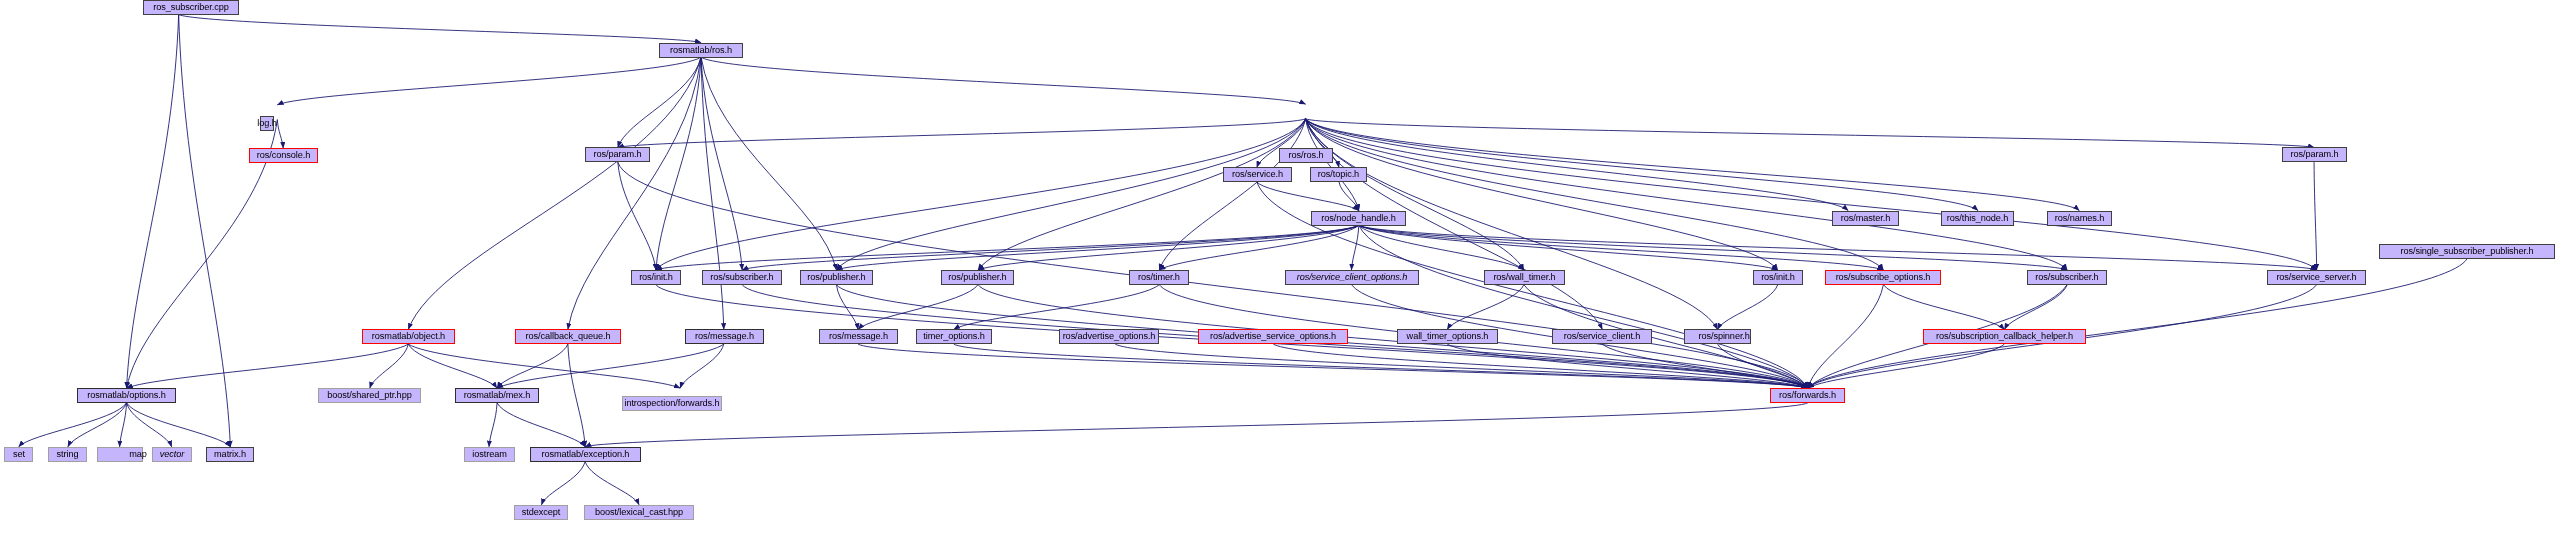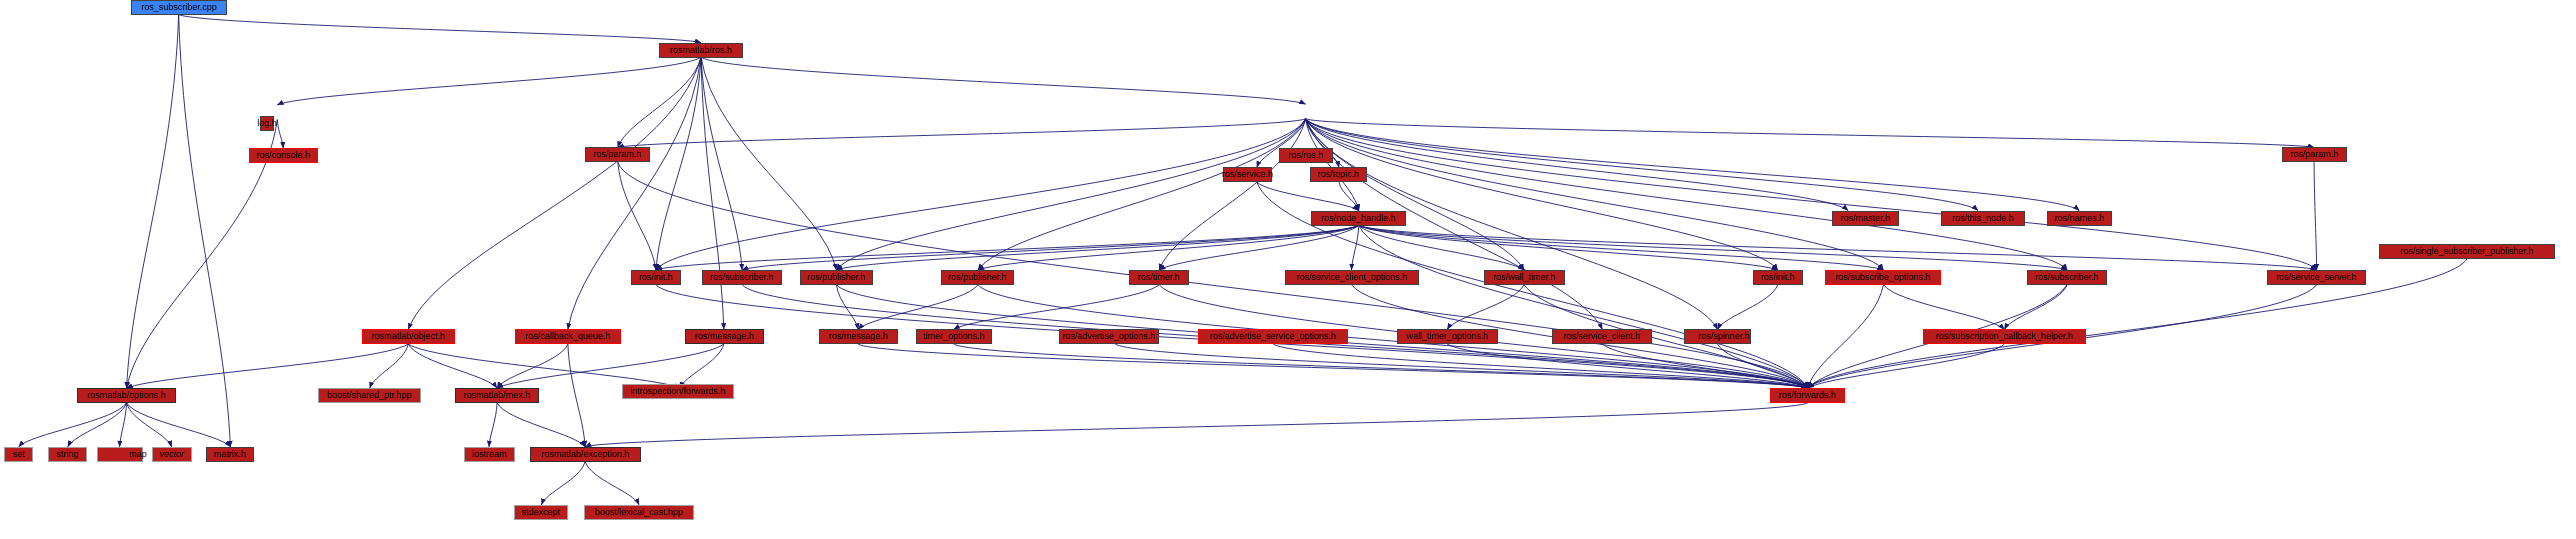--- a/index.html
+++ b/index.html
@@ -34,29 +34,30 @@
   .node {
     position: absolute;
     box-sizing: border-box;
     display: flex;
     align-items: center;
     justify-content: center;
     white-space: nowrap;
     font-size: 9.2px;
     line-height: 1;
     color: #000000;
-    background: #b91c1c;
+    background: #c4b5fd;
     border: 0.7px solid #404040;
     height: 14.7px;
     padding: 0 3.7px;
     letter-spacing: -0.1px;
   }
   .node.root {
-    background: #3b82f6;
+    background: #c4b5fd;
     border: 0.7px solid #404040;
+    margin-left: 12px;
   }
   .node.red {
     border: 0.7px solid #ff0000;
   }
   .node.grey-border {
     border: 0.7px solid #a0a0a0;
   }
   .node.thick {
     border-width: 0.7px;
     border-color: #2e2e2e;
@@ -170,54 +171,54 @@
         <path d="M797.5,629 C805.438,653.78 863.062,670.3 871,688" marker-end="url(#arrow)"></path>
       </g>
   </svg>
   <div id="node-layer">
       <div class="node root" style="left: 131px; top: 0px; width: 96px;">ros_subscriber.cpp</div>
       <div class="node" style="left: 659px; top: 43px; width: 84px;">rosmatlab/ros.h</div>
       <div class="node" style="left: 260px; top: 116px; width: 14px;">log.h</div>
       <div class="node red" style="left: 249px; top: 148px; width: 69px;">ros/console.h</div>
       <div class="node" style="left: 1279px; top: 104px; width: 54px; margin-top: 44px;">ros/ros.h</div>
       <div class="node" style="left: 585px; top: 147px; width: 65px;">ros/param.h</div>
-      <div class="node" style="left: 1223px; top: 167px; width: 49px;">ros/service.h</div>
+      <div class="node" style="left: 1223px; top: 167px; width: 69px;">ros/service.h</div>
       <div class="node" style="left: 1310px; top: 167px; width: 57px;">ros/topic.h</div>
       <div class="node" style="left: 2282px; top: 147px; width: 65px;">ros/param.h</div>
       <div class="node" style="left: 1311px; top: 211px; width: 95px;">ros/node_handle.h</div>
       <div class="node" style="left: 1814px; top: 211px; width: 67px; margin-left: 18px;">ros/master.h</div>
-      <div class="node" style="left: 1941px; top: 211px; width: 84px;">ros/this_node.h</div>
+      <div class="node" style="left: 1941px; top: 211px; width: 73px;">ros/this_node.h</div>
       <div class="node" style="left: 2047px; top: 211px; width: 65px;">ros/names.h</div>
       <div class="node" style="left: 2379px; top: 244px; width: 176px;">ros/single_subscriber_publisher.h</div>
       <div class="node" style="left: 631px; top: 270px; width: 50px;">ros/init.h</div>
       <div class="node" style="left: 702px; top: 270px; width: 80px;">ros/subscriber.h</div>
       <div class="node" style="left: 800px; top: 270px; width: 73px;">ros/publisher.h</div>
       <div class="node" style="left: 941px; top: 270px; width: 73px;">ros/publisher.h</div>
       <div class="node" style="left: 1129px; top: 270px; width: 60px;">ros/timer.h</div>
-      <div class="node" style="left: 1285px; top: 270px; width: 134px;">ros/service_client_options.h</div>
+      <div class="node" style="left: 1285px; top: 270px; width: 134px; font-style: italic;">ros/service_client_options.h</div>
       <div class="node" style="left: 1484px; top: 270px; width: 81px;">ros/wall_timer.h</div>
       <div class="node" style="left: 1753px; top: 270px; width: 50px;">ros/init.h</div>
       <div class="node red" style="left: 1825px; top: 270px; width: 116px;">ros/subscribe_options.h</div>
       <div class="node" style="left: 2027px; top: 270px; width: 80px;">ros/subscriber.h</div>
       <div class="node" style="left: 2267px; top: 270px; width: 99px;">ros/service_server.h</div>
       <div class="node red" style="left: 362px; top: 329px; width: 93px;">rosmatlab/object.h</div>
       <div class="node red" style="left: 515px; top: 329px; width: 106px;">ros/callback_queue.h</div>
       <div class="node thick" style="left: 685px; top: 329px; width: 79px;">ros/message.h</div>
       <div class="node" style="left: 819px; top: 329px; width: 79px;">ros/message.h</div>
       <div class="node" style="left: 916px; top: 329px; width: 76px;">timer_options.h</div>
       <div class="node" style="left: 1059px; top: 329px; width: 100px;">ros/advertise_options.h</div>
       <div class="node red" style="left: 1198px; top: 329px; width: 150px;">ros/advertise_service_options.h</div>
       <div class="node" style="left: 1397px; top: 329px; width: 101px;">wall_timer_options.h</div>
       <div class="node" style="left: 1552px; top: 329px; width: 100px;">ros/service_client.h</div>
       <div class="node" style="left: 1684px; top: 329px; width: 67px; padding-left: 17px;">ros/spinner.h</div>
       <div class="node red" style="left: 1923px; top: 329px; width: 163px;">ros/subscription_callback_helper.h</div>
       <div class="node thick" style="left: 77px; top: 388px; width: 99px;">rosmatlab/options.h</div>
       <div class="node grey-border" style="left: 318px; top: 388px; width: 103px;">boost/shared_ptr.hpp</div>
       <div class="node thick" style="left: 455px; top: 388px; width: 84px;">rosmatlab/mex.h</div>
-      <div class="node grey-border" style="left: 622px; top: 384px; width: 112px;">introspection/forwards.h</div>
+      <div class="node grey-border" style="left: 622px; top: 396px; width: 100px;">introspection/forwards.h</div>
       <div class="node red" style="left: 1770px; top: 388px; width: 75px;">ros/forwards.h</div>
       <div class="node grey-border" style="left: 4.4px; top: 447px; width: 29px;">set</div>
       <div class="node grey-border" style="left: 48px; top: 447px; width: 39px;">string</div>
       <div class="node grey-border" style="left: 97px; top: 447px; width: 18px; padding-left: 40px;">map</div>
       <div class="node grey-border" style="left: 152px; top: 447px; width: 40px; font-style: italic;">vector</div>
       <div class="node" style="left: 206px; top: 447px; width: 48px;">matrix.h</div>
       <div class="node grey-border" style="left: 464px; top: 447px; width: 51px;">iostream</div>
       <div class="node thick" style="left: 530px; top: 447px; width: 111px;">rosmatlab/exception.h</div>
       <div class="node grey-border" style="left: 514px; top: 505px; width: 54px;">stdexcept</div>
       <div class="node grey-border" style="left: 584px; top: 505px; width: 110px;">boost/lexical_cast.hpp</div>

